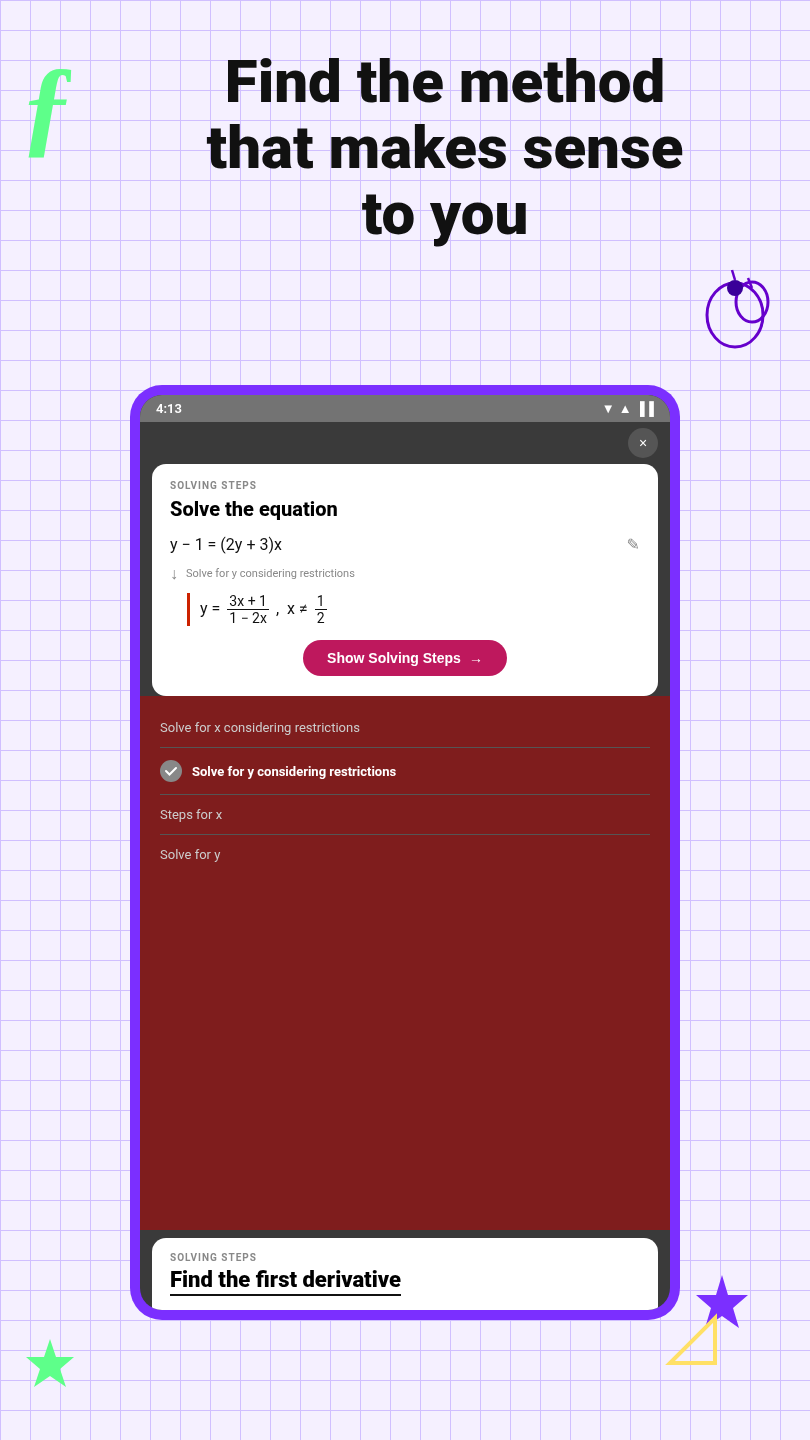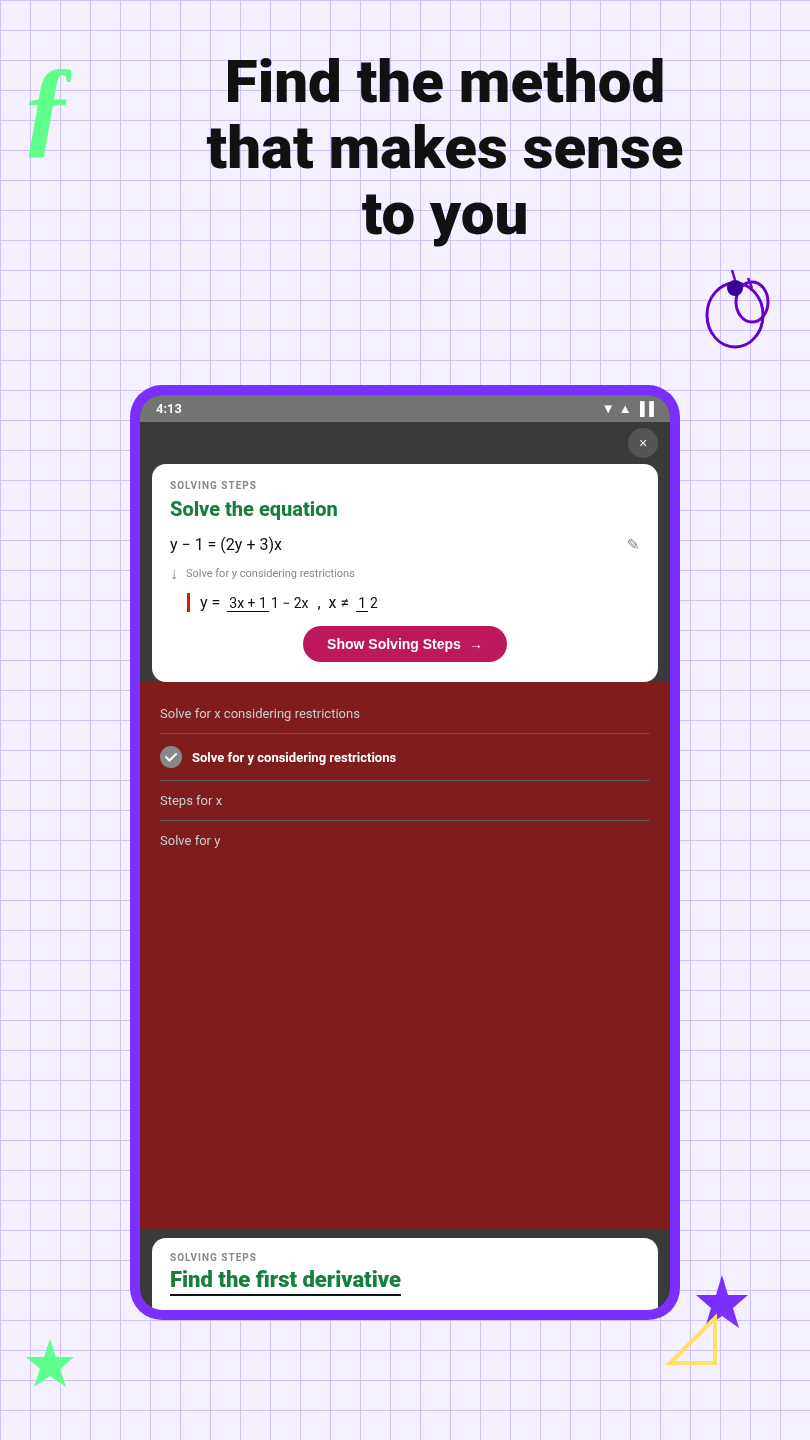--- a/index.html
+++ b/index.html
@@ -177,21 +177,21 @@
       font-weight: 700;
       letter-spacing: 1px;
       color: #888;
       text-transform: uppercase;
       margin-bottom: 6px;
     }
 
     .card-title {
       font-size: 20px;
       font-weight: 800;
-      color: #15803d;
+      color: #000000;
       margin-bottom: 14px;
     }
 
     .equation-area {
       display: flex;
       align-items: flex-end;
       justify-content: space-between;
       margin-bottom: 10px;
     }
 
@@ -225,21 +225,22 @@
       margin: 10px 17px;
     }
 
     .result-equation {
       font-size: 16px;
       color: #111;
     }
 
     .fraction {
       display: inline-flex;
-      align-items: flex-start;
+      flex-direction: column;
+      align-items: flex-end;
       vertical-align: middle;
       margin: 0 3px;
     }
 
     .fraction .numer {
       border-bottom: 1.5px solid #111;
       padding: 0 2px;
       font-size: 14px;
     }
 

